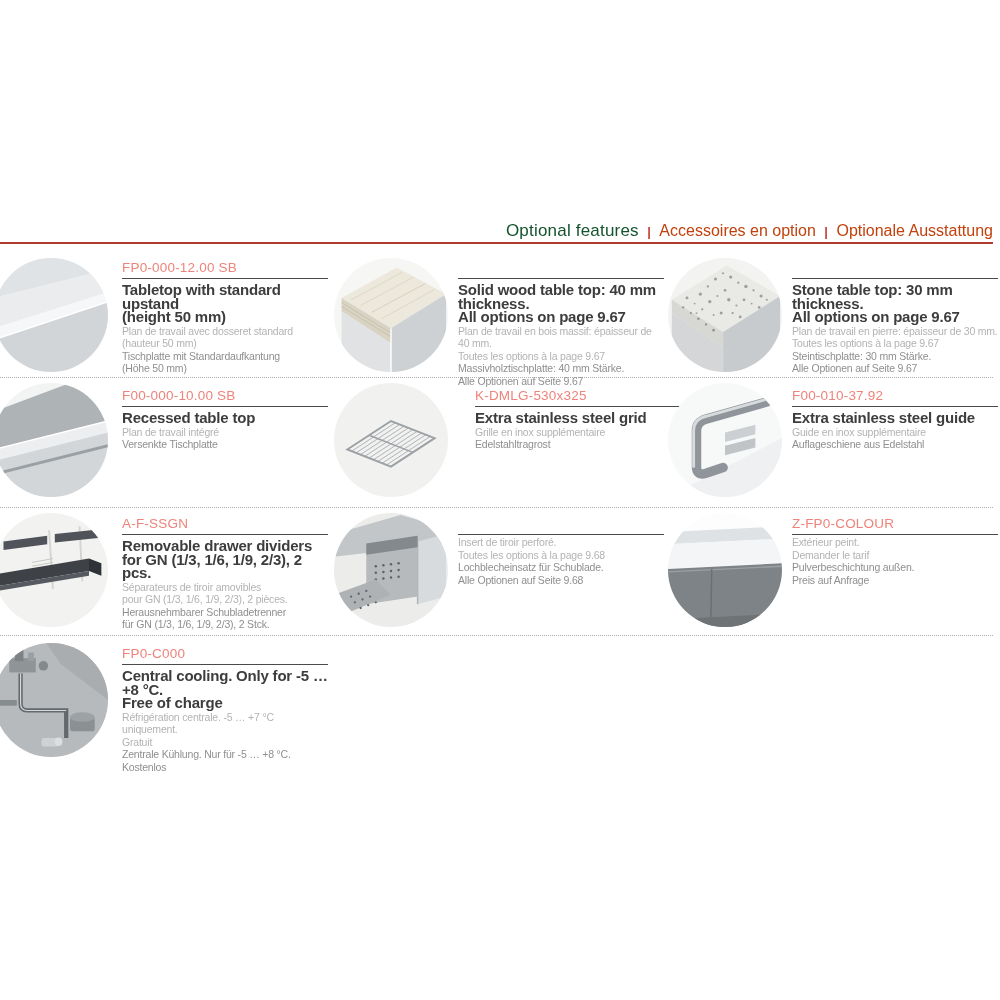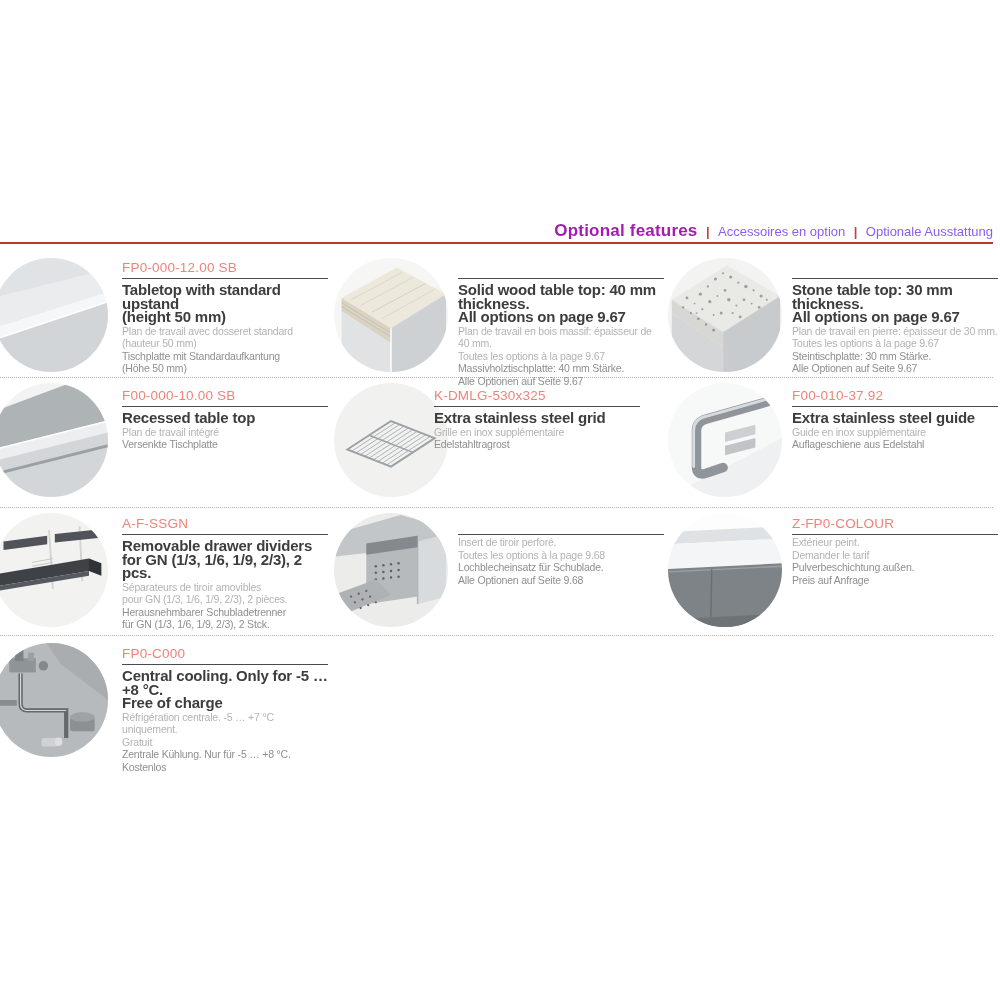--- a/index.html
+++ b/index.html
@@ -3,23 +3,23 @@
 <meta charset="utf-8">
 <style>
   * { margin:0; padding:0; box-sizing:border-box; }
   html,body { background:#fff; }
   .page {
     position:relative; width:1000px; height:1000px; background:#ffffff;
     overflow:hidden; font-family:"Liberation Sans", sans-serif;
   }
   
   .header { position:absolute; top:221px; left:0; width:993px; text-align:right; white-space:nowrap; }
-  .h-en { font-size:17px; color:#a21caf; letter-spacing:.2px;font-weight:bold; }
+  .h-en { font-size:17px; color:#14532d; letter-spacing:.2px; }
   .h-sep { font-size:13px; color:#c9423a; font-weight:bold; padding:0 4px; }
-  .h-small { font-size:13px; color:#8b5cf6; }
+  .h-small { font-size:16px; color:#c2410c; }
   .header-line { position:absolute; top:242px; left:0; width:993px; height:2px; background:#b23a31; }
   
   .dotsep { position:absolute; left:0; width:993px; height:0; border-top:1px dotted #b4aea9; }
   
   .item { position:absolute; }
   .thumb { position:absolute; width:114px; height:114px; border-radius:50%; overflow:hidden; }
   .thumb svg { display:block; width:114px; height:114px; }
   .info { position:absolute; width:206px; }
   .code { font-size:13.5px; color:#ef837b; min-height:16px; line-height:16px; letter-spacing:.2px; white-space:nowrap; }
   .rule { height:1px; background:#4a4a4a; margin-top:2px; }
@@ -188,21 +188,21 @@
           <line x1="41.6" y1="80.8" x2="87.6" y2="50.8"></line>
             <line x1="46.2" y1="82.6" x2="92.2" y2="52.6"></line>
           <line x1="50.8" y1="84.4" x2="96.8" y2="54.4"></line>
             <line x1="55.4" y1="86.2" x2="101.4" y2="56.2"></line>
           <line x1="60" y1="88" x2="106" y2="58"></line>
         </g>
         <polygon points="14,70 60,40 106,58 60,88" fill="none" stroke="#9ca1a5" stroke-width="2"></polygon>
         <line x1="37" y1="55" x2="83" y2="73" stroke="#9ca1a5" stroke-width="1.6"></line>
       </svg>
     </div>
-    <div class="info" style="left:434px;top:388px">
+    <div class="info" style="left:475px;top:388px">
       <div class="code">K-DMLG-530x325</div>
       <div class="rule"></div>
       <div class="en">Extra stainless steel grid</div>
       <div class="fr">Grille en inox supplémentaire</div>
       <div class="de">Edelstahltragrost</div>
     </div>
   </div>
 
   <div class="item">
     <div class="thumb" style="left:668px;top:383px">

